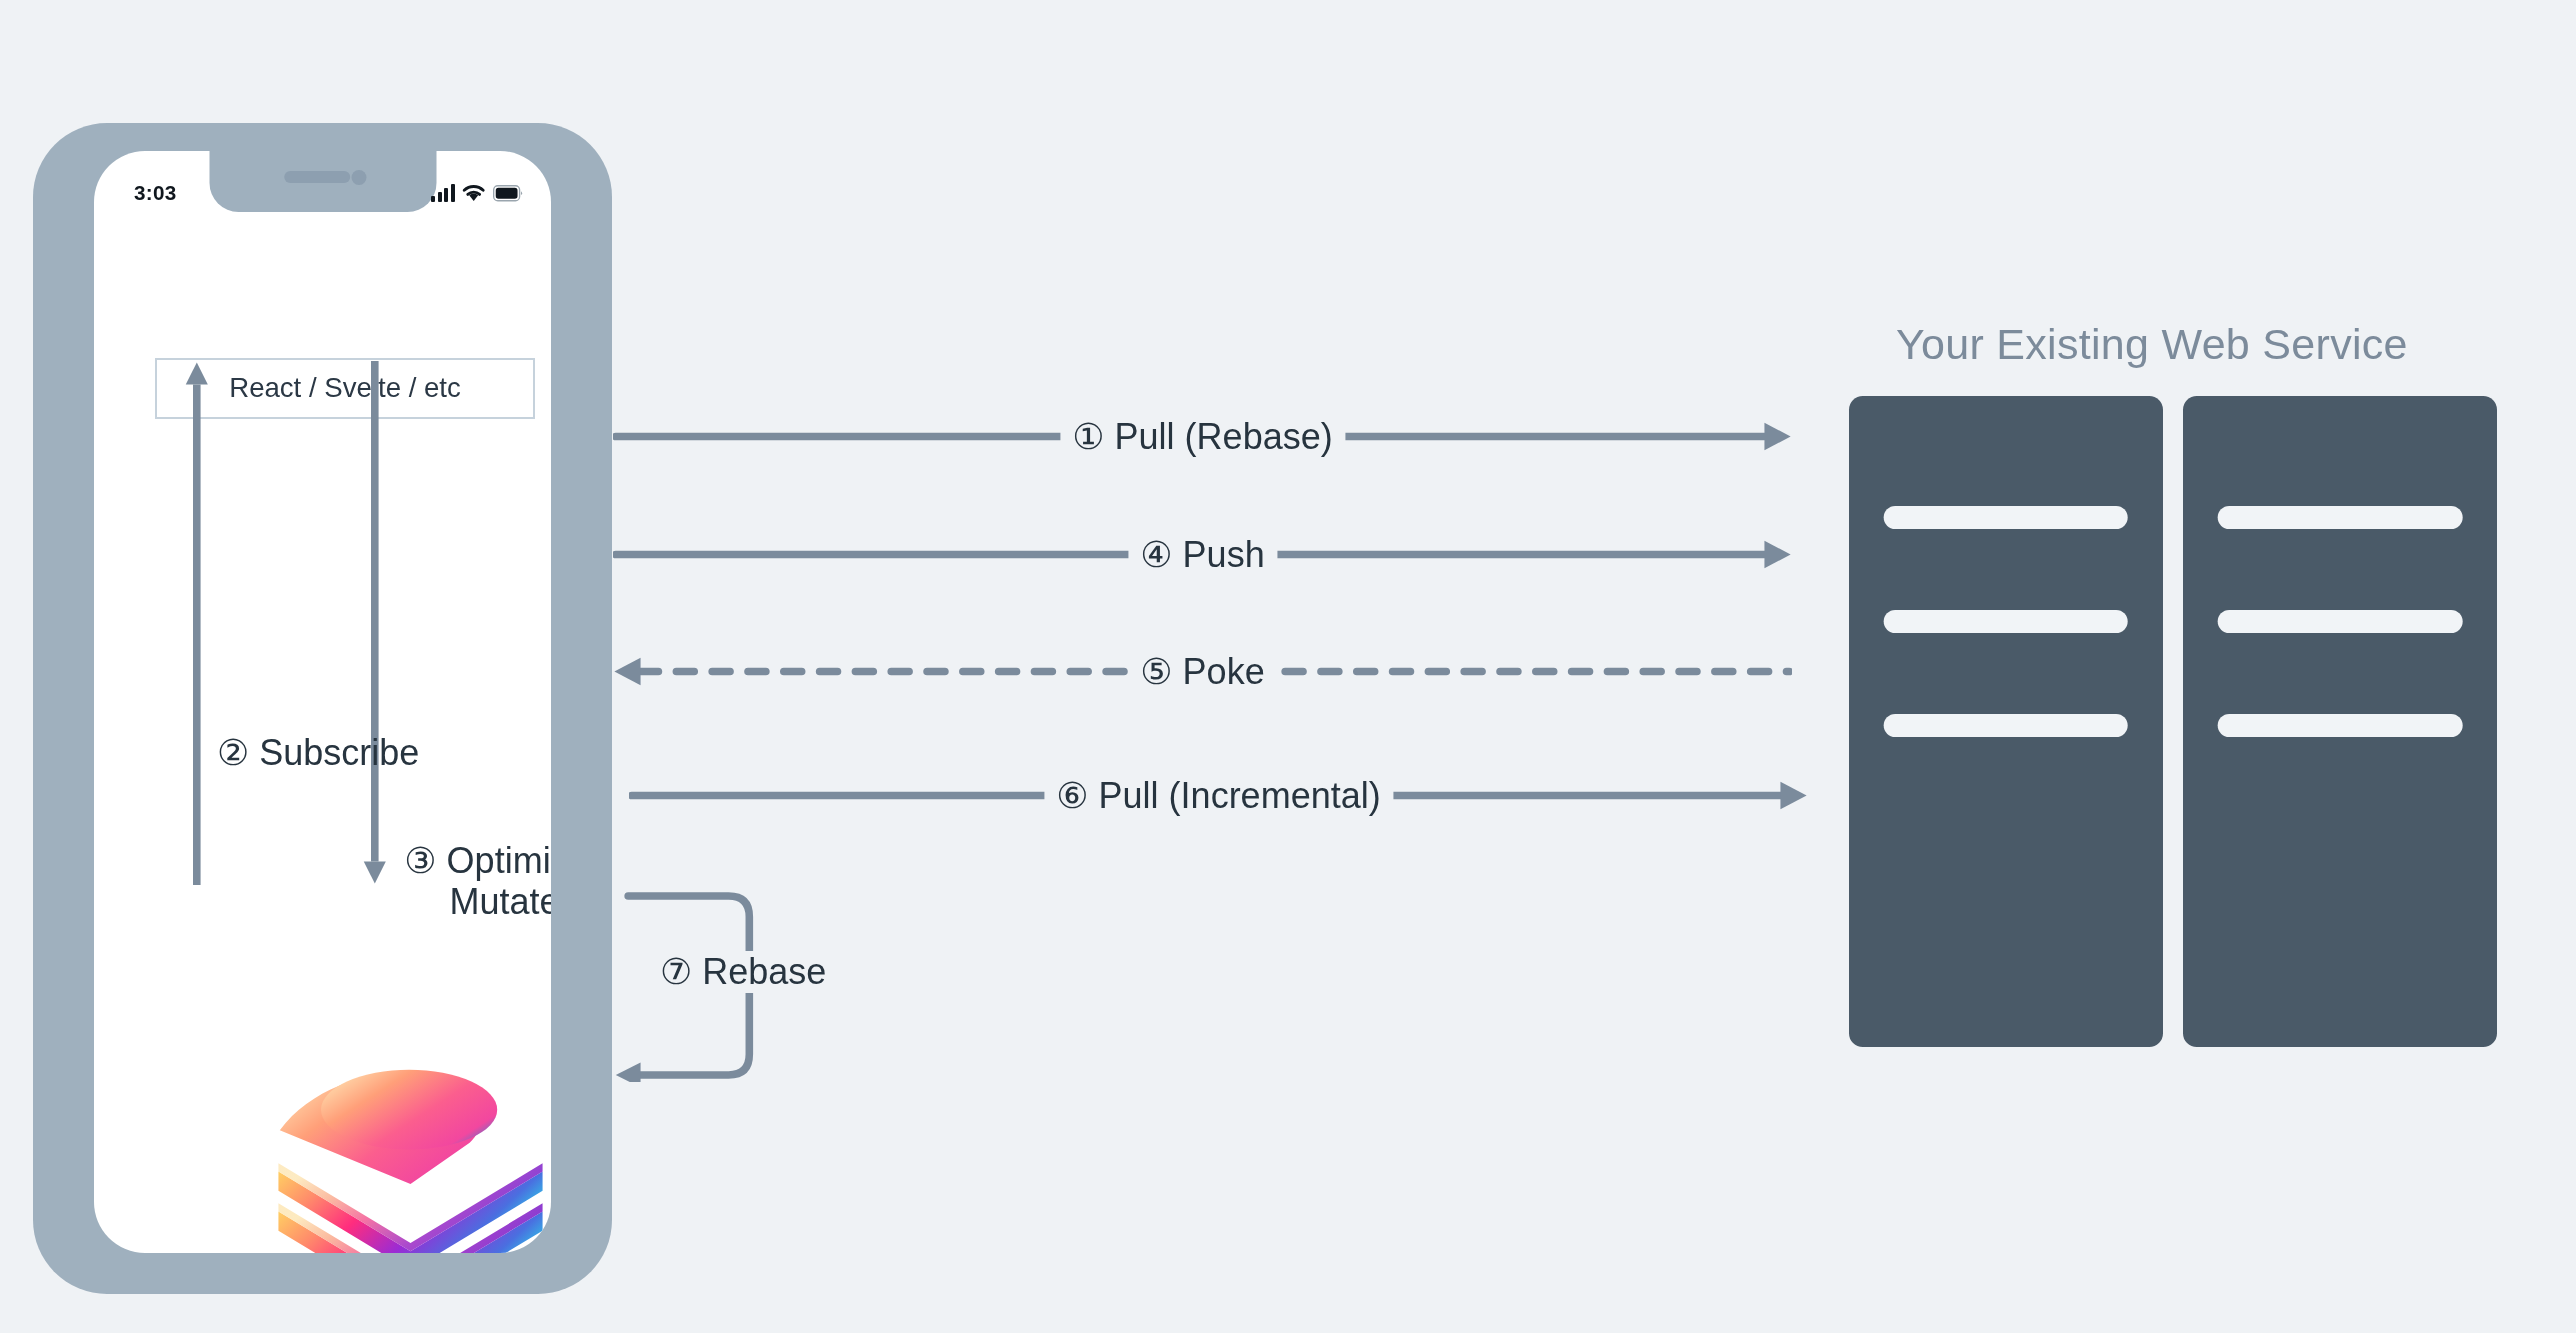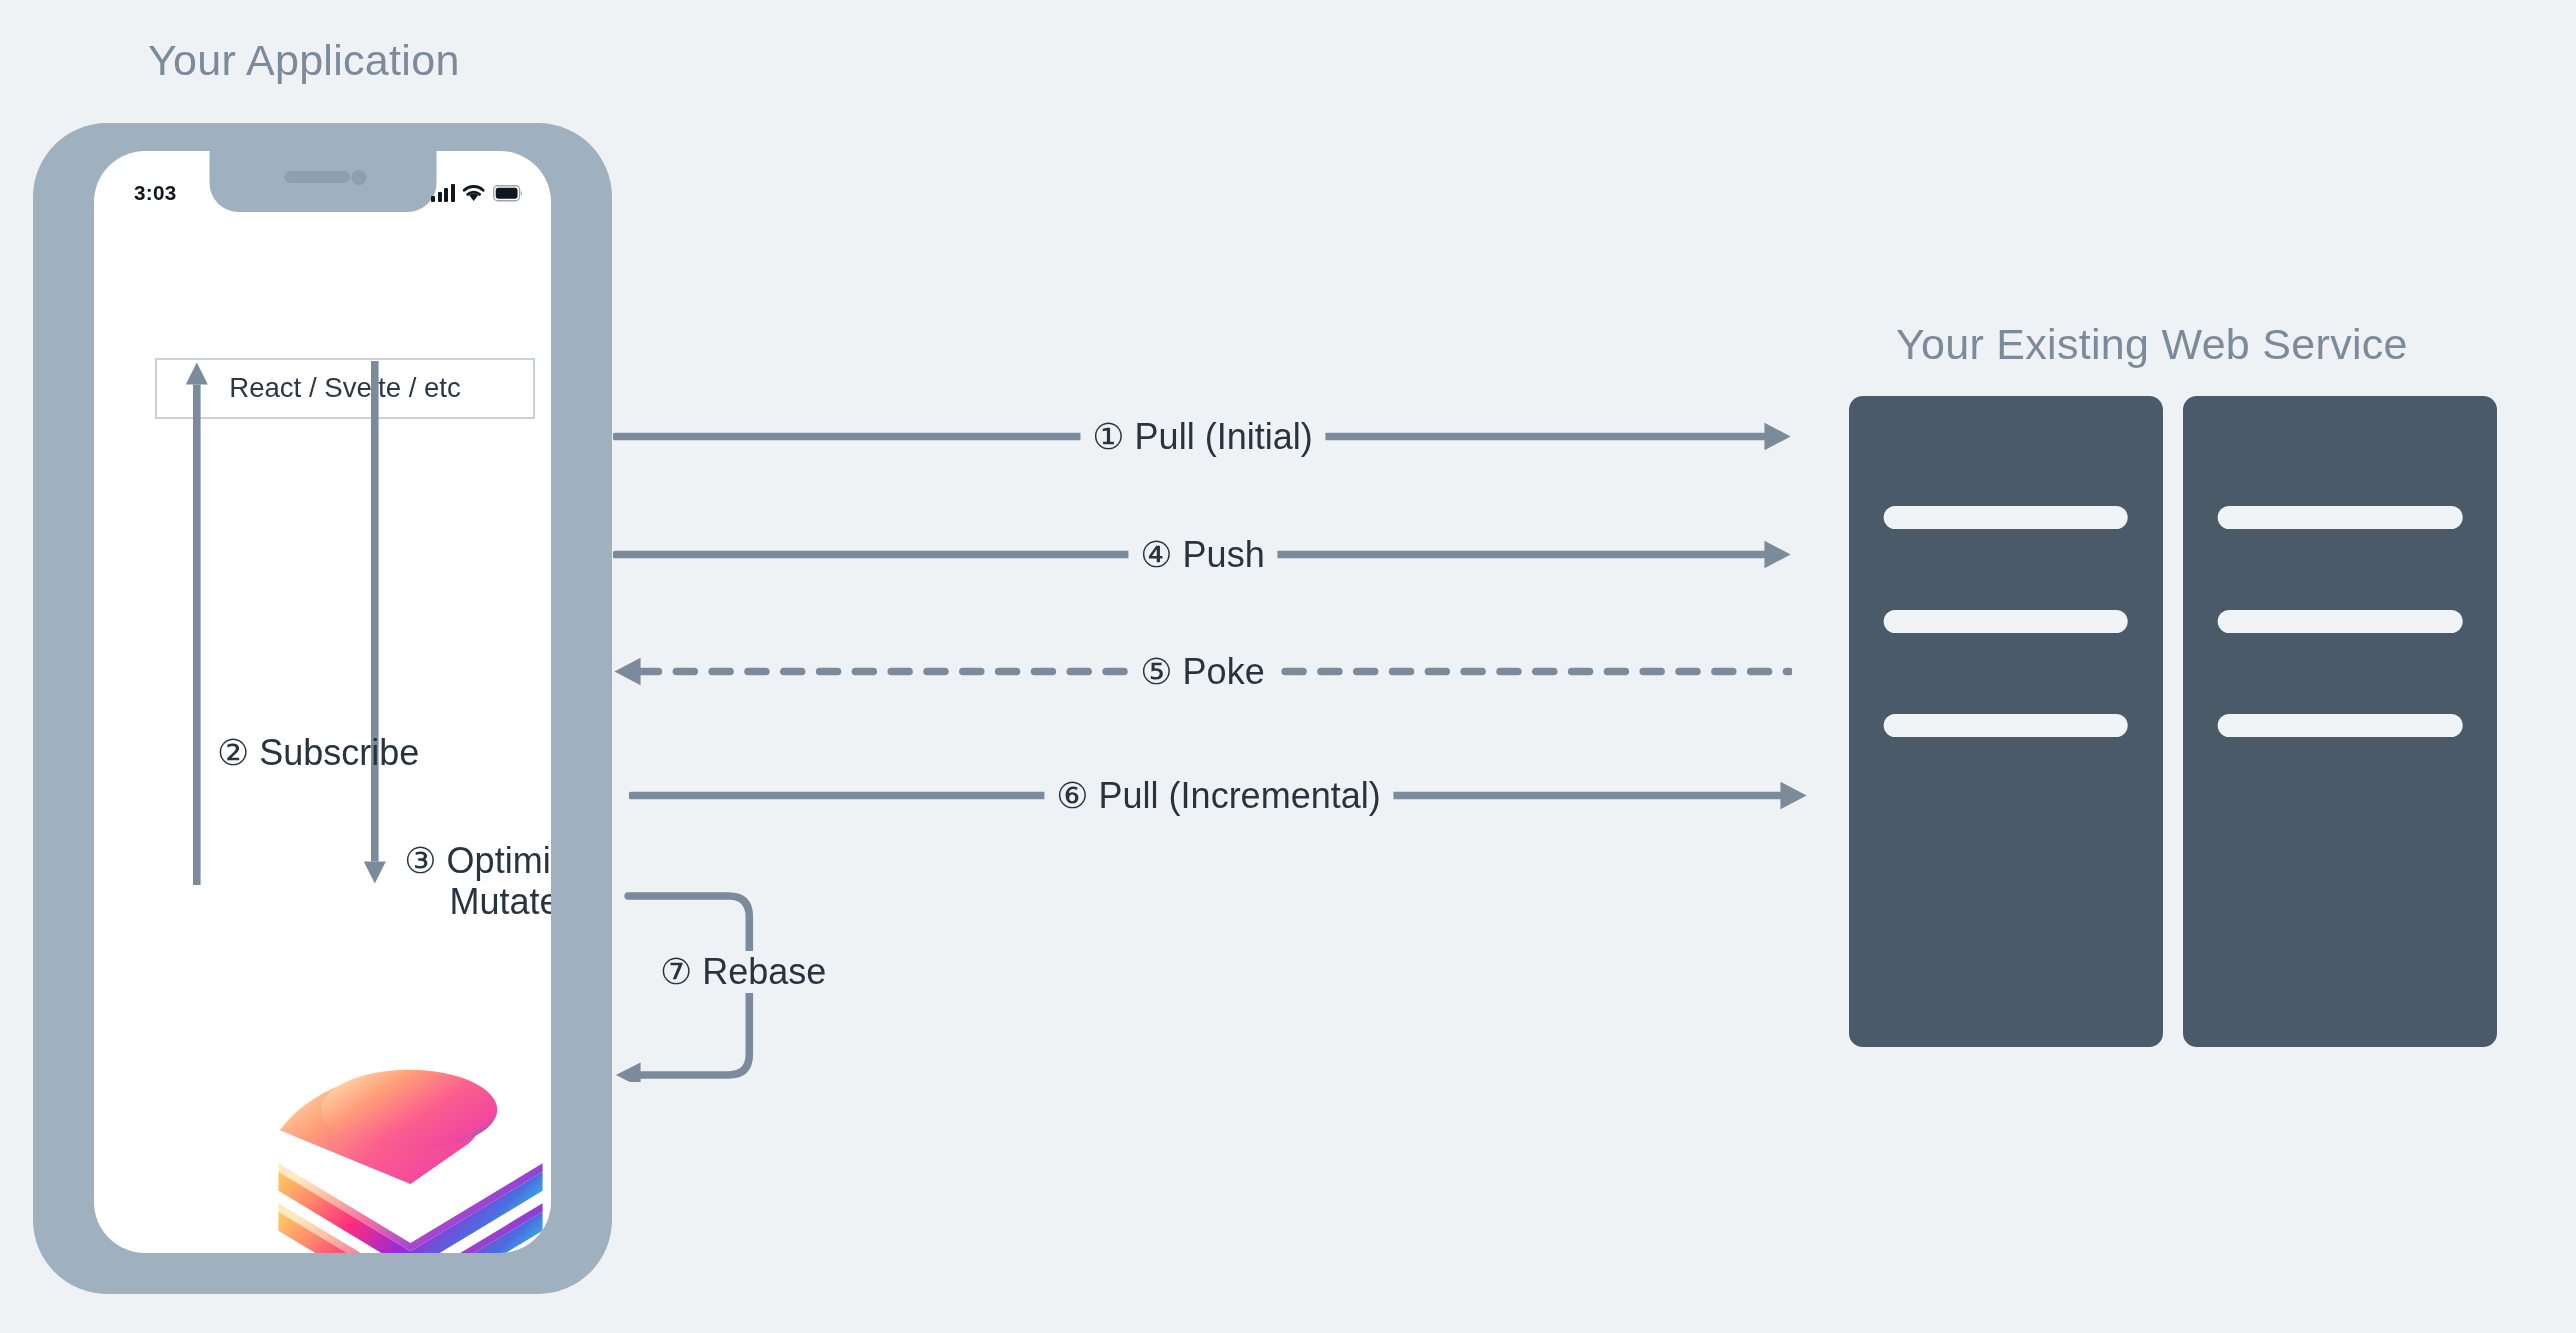--- a/index.html
+++ b/index.html
@@ -191,21 +191,20 @@
   }
   .server .bar.b1 { top: 110px; }
   .server .bar.b2 { top: 214px; }
   .server .bar.b3 { top: 318px; }
 </style>
 </head>
 <body>
 
 <div id="stage">
 
-  <div class="abs section-title" id="app-title">Your Application</div>
 
   <div class="abs" id="phone-frame">
     <div class="abs" id="phone-screen">
 
       <div class="abs" id="notch">
         <div class="abs" id="notch-speaker"></div>
         <div class="abs" id="notch-camera"></div>
       </div>
 
       <div class="abs" id="status-time">3:03</div>
@@ -288,21 +287,21 @@
       </div>
 
     </div>
   </div>
 
   <div class="abs flow-row" id="row-pull-initial">
     <svg width="1179" height="83" viewBox="0 0 1712 120">
       <line x1="4" y1="60" x2="1676" y2="60" stroke="#7b8b9c" stroke-width="11" stroke-linecap="round"></line>
       <path d="M1710 60 L1672 40 L1672 80 Z" fill="#7b8b9c"></path>
     </svg>
-    <span class="flow-label">① Pull (Initial)</span>
+    <span class="flow-label">① Pull (Rebase)</span>
   </div>
 
   <div class="abs flow-row" id="row-push">
     <svg width="1179" height="83" viewBox="0 0 1712 120">
       <line x1="4" y1="60" x2="1676" y2="60" stroke="#7b8b9c" stroke-width="11" stroke-linecap="round"></line>
       <path d="M1710 60 L1672 40 L1672 80 Z" fill="#7b8b9c"></path>
     </svg>
     <span class="flow-label">④ Push</span>
   </div>
 

